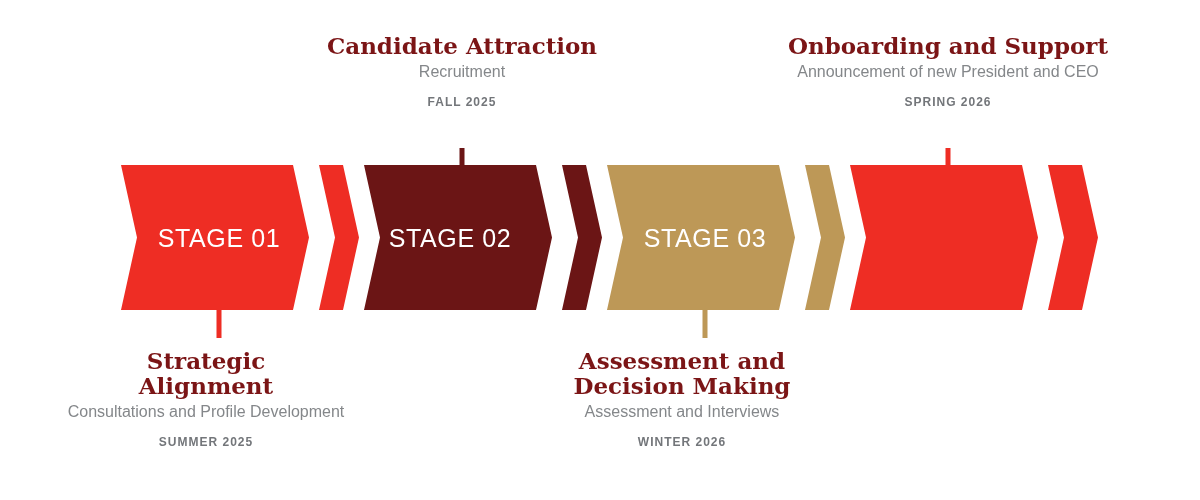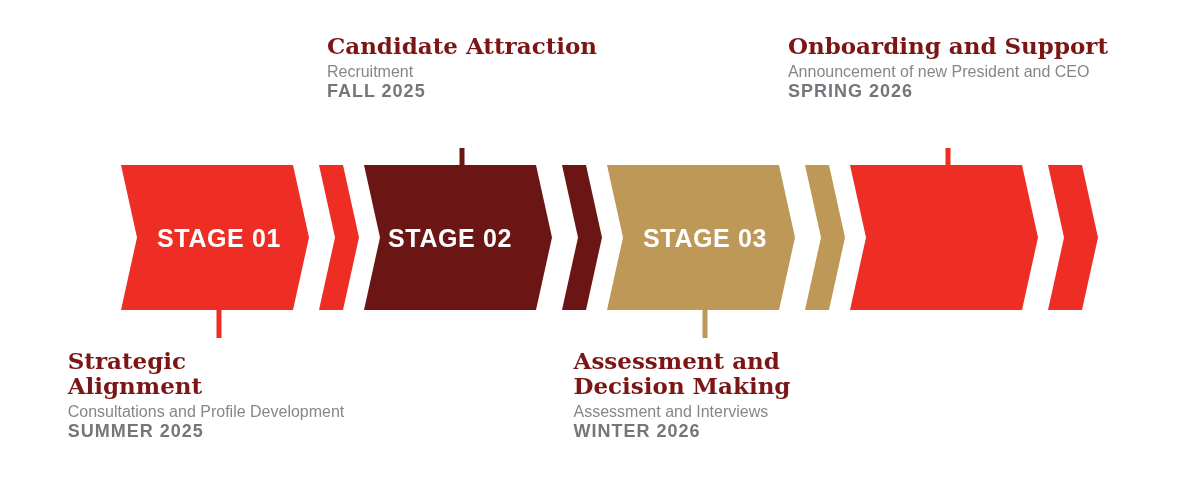--- a/index.html
+++ b/index.html
@@ -9,49 +9,50 @@
     background:#ffffff;
     font-family:"Liberation Sans", sans-serif;
     overflow:hidden;
   }
   .shapes{position:absolute;left:0;top:0;}
   .stage-label{
     position:absolute;
     transform:translate(-50%,-50%);
     color:#ffffff;
     font-family:"Liberation Sans", sans-serif;
-    font-weight:bold;
+    font-weight:normal;
     font-size:25px;
     letter-spacing:0.6px;
     white-space:nowrap;
   }
   .annotation{
     position:absolute;
     transform:translateX(-50%);
-    text-align:left;
+    text-align:center;
     width:max-content;
     max-width:420px;
   }
   .ann-title{
     font-family:"DejaVu Serif", serif;
     font-weight:bold;
     font-size:23px;
     line-height:25px;
     color:#7B1516;
     white-space:nowrap;
   }
   .ann-subtitle{
     margin-top:4px;
     font-size:16px;
     line-height:20px;
     color:#84878A;
     white-space:nowrap;
   }
   .ann-date{
-    font-size:18px;
+    margin-top:11px;
+    font-size:12px;
     line-height:18px;
     font-weight:bold;
     letter-spacing:1px;
     color:#73767A;
     white-space:nowrap;
   }
 </style>
 </head>
 <body>
 

